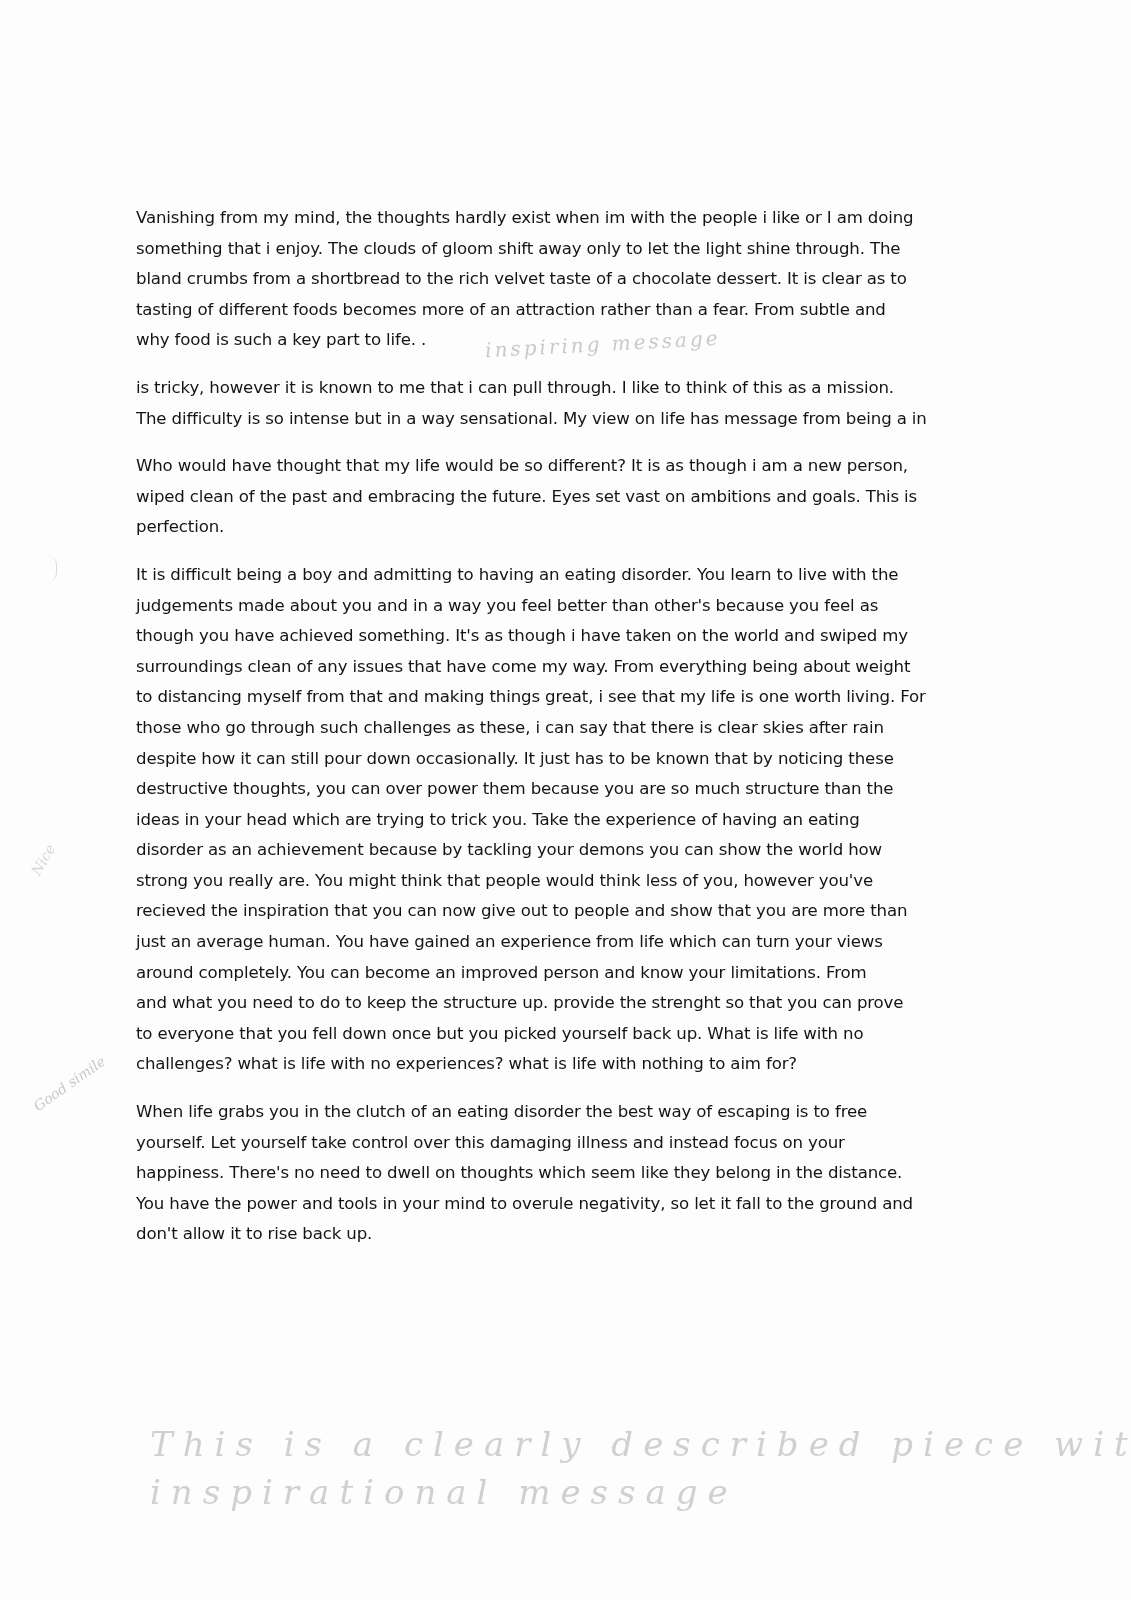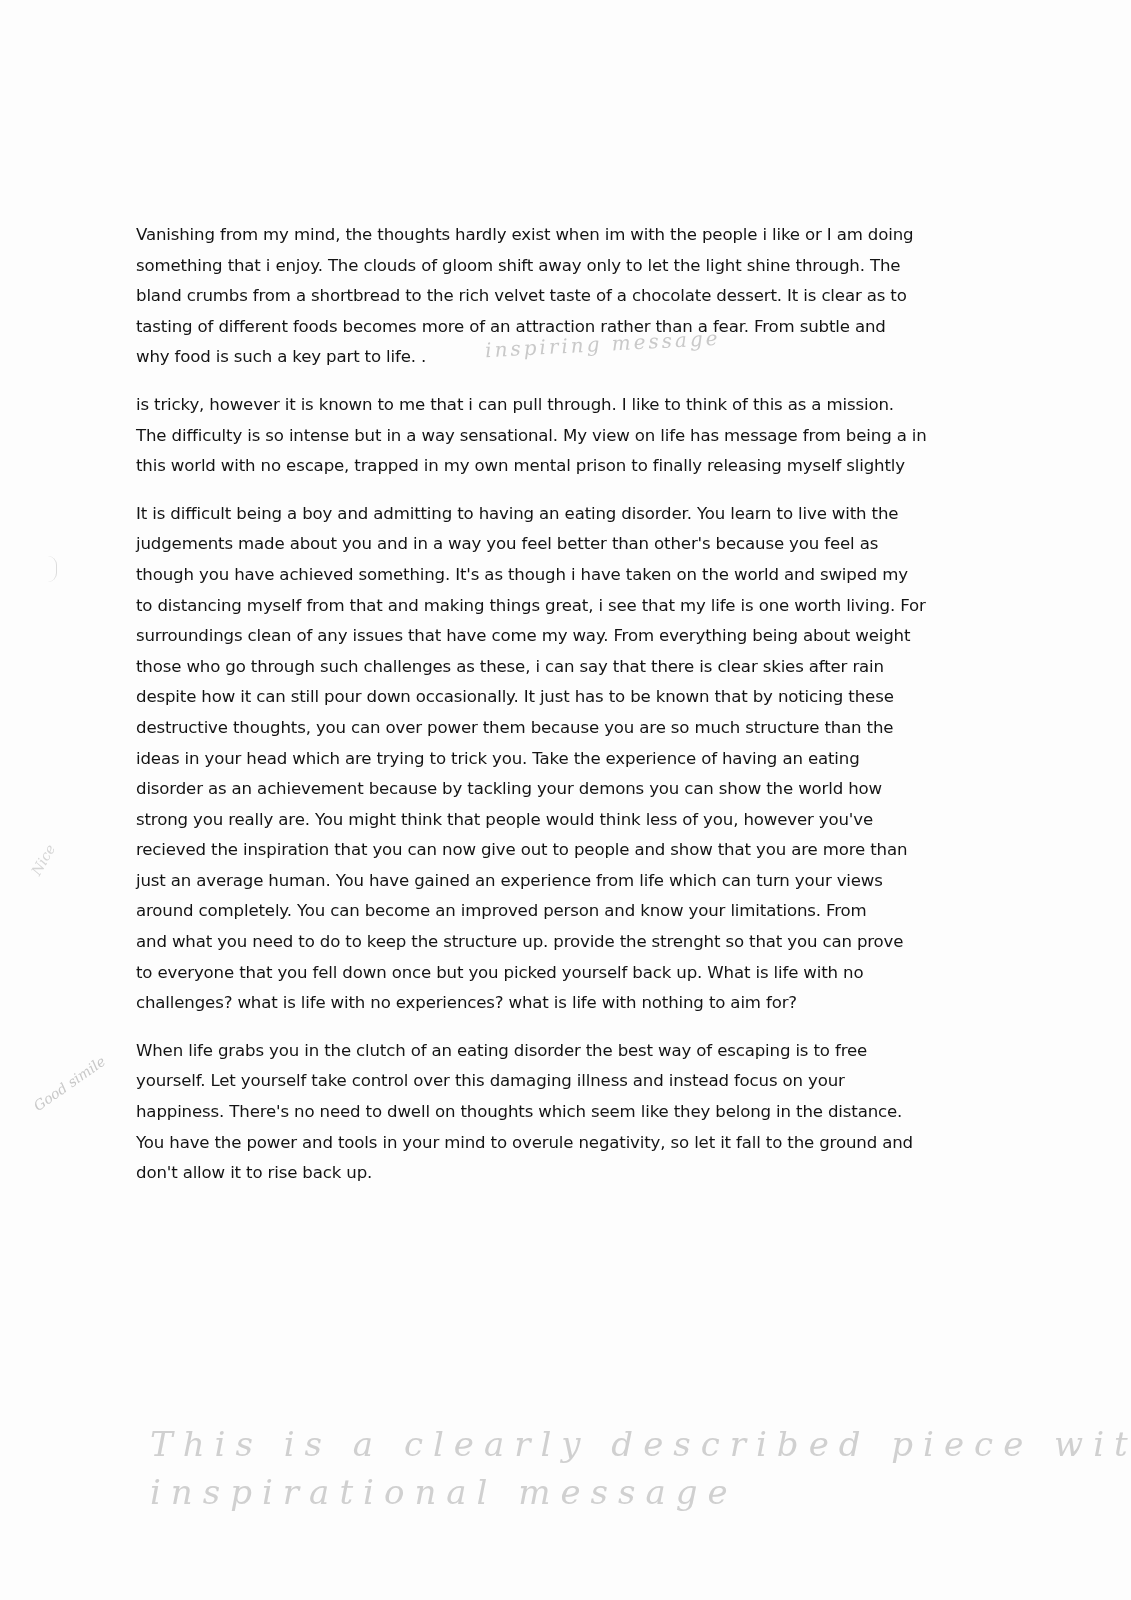--- a/index.html
+++ b/index.html
@@ -18,21 +18,21 @@
     .page {
       position: absolute;
       left: 0; top: 0;
       width: 1131px;
       height: 1600px;
       background: #fdfdfd;
     }
     .body-text {
       position: absolute;
       left: 136px;
-      top: 220px;
+      top: 203px;
       width: 870px;
     }
     .para {
       margin: 0 0 17px 0;
     }
     .line {
       display: block;
       font-size: 18.2px;
       line-height: 30.6px;
       white-space: nowrap;
@@ -93,28 +93,32 @@
     <p class="para">
       <span class="line">Vanishing from my mind, the thoughts hardly exist when im with the people i like or I am doing</span>
       <span class="line">something that i enjoy. The clouds of gloom shift away only to let the light shine through. The</span>
       <span class="line">bland crumbs from a shortbread to the rich velvet taste of a chocolate dessert. It is clear as to</span>
       <span class="line">tasting of different foods becomes more of an attraction rather than a fear. From subtle and</span>
       <span class="line">why food is such a key part to life. .</span>
     </p>
     <p class="para">
       <span class="line">is tricky, however it is known to me that i can pull through. I like to think of this as a mission.</span>
       <span class="line">The difficulty is so intense but in a way sensational. My view on life has message from being a in</span>
-      <span class="line">this world with no escape, trapped in my own mental prison to finally releasing myself slightly</span>
+    </p>
+    <p class="para">
+      <span class="line">Who would have thought that my life would be so different? It is as though i am a new person,</span>
+      <span class="line">wiped clean of the past and embracing the future. Eyes set vast on ambitions and goals. This is</span>
+      <span class="line">perfection.</span>
     </p>
     <p class="para">
       <span class="line">It is difficult being a boy and admitting to having an eating disorder. You learn to live with the</span>
       <span class="line">judgements made about you and in a way you feel better than other's because you feel as</span>
       <span class="line">though you have achieved something. It's as though i have taken on the world and swiped my</span>
+      <span class="line">surroundings clean of any issues that have come my way. From everything being about weight</span>
       <span class="line">to distancing myself from that and making things great, i see that my life is one worth living. For</span>
-      <span class="line">surroundings clean of any issues that have come my way. From everything being about weight</span>
       <span class="line">those who go through such challenges as these, i can say that there is clear skies after rain</span>
       <span class="line">despite how it can still pour down occasionally. It just has to be known that by noticing these</span>
       <span class="line">destructive thoughts, you can over power them because you are so much structure than the</span>
       <span class="line">ideas in your head which are trying to trick you. Take the experience of having an eating</span>
       <span class="line">disorder as an achievement because by tackling your demons you can show the world how</span>
       <span class="line">strong you really are. You might think that people would think less of you, however you've</span>
       <span class="line">recieved the inspiration that you can now give out to people and show that you are more than</span>
       <span class="line">just an average human. You have gained an experience from life which can turn your views</span>
       <span class="line">around completely. You can become an improved person and know your limitations. From</span>
       <span class="line">and what you need to do to keep the structure up. provide the strenght so that you can prove</span>

